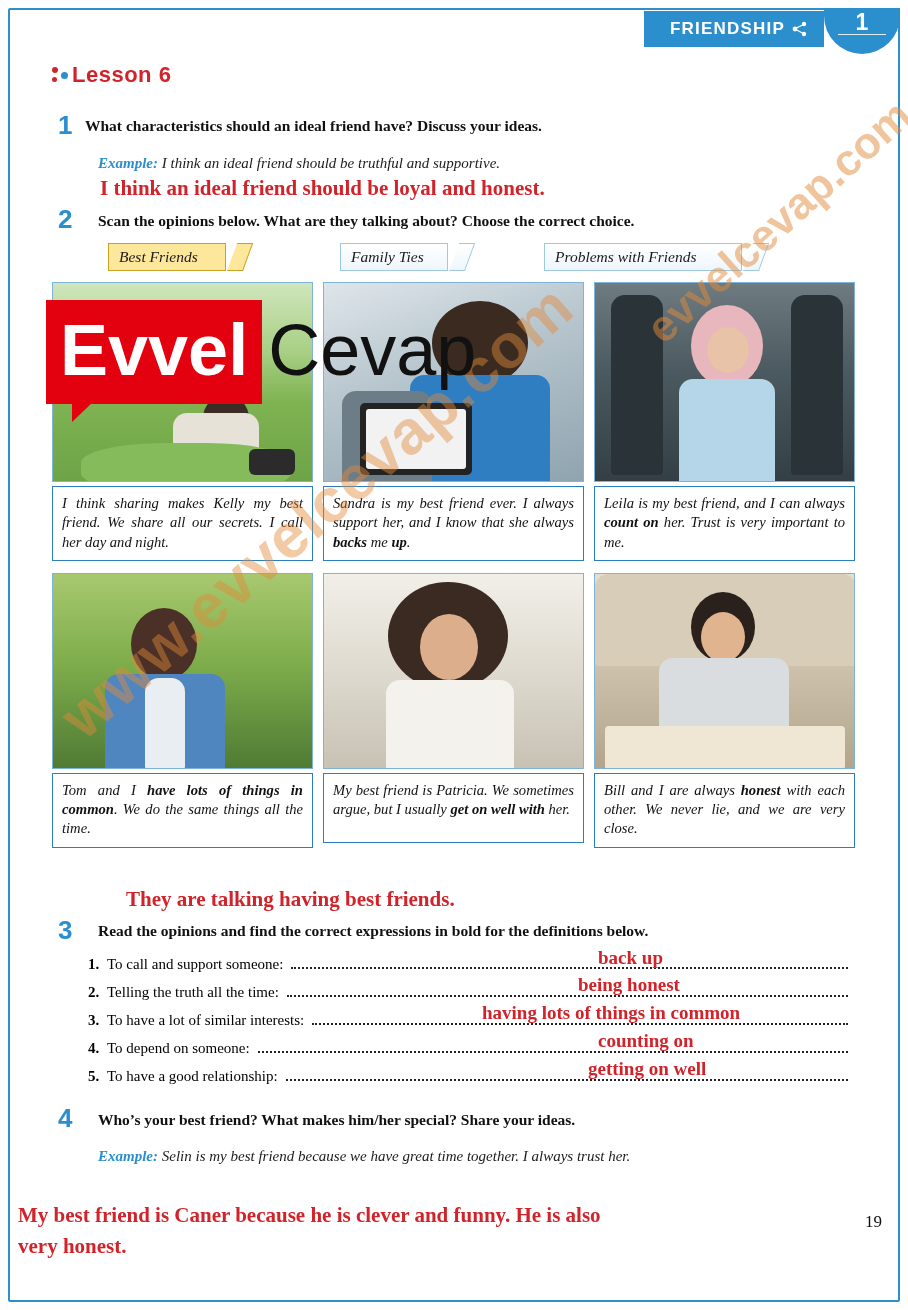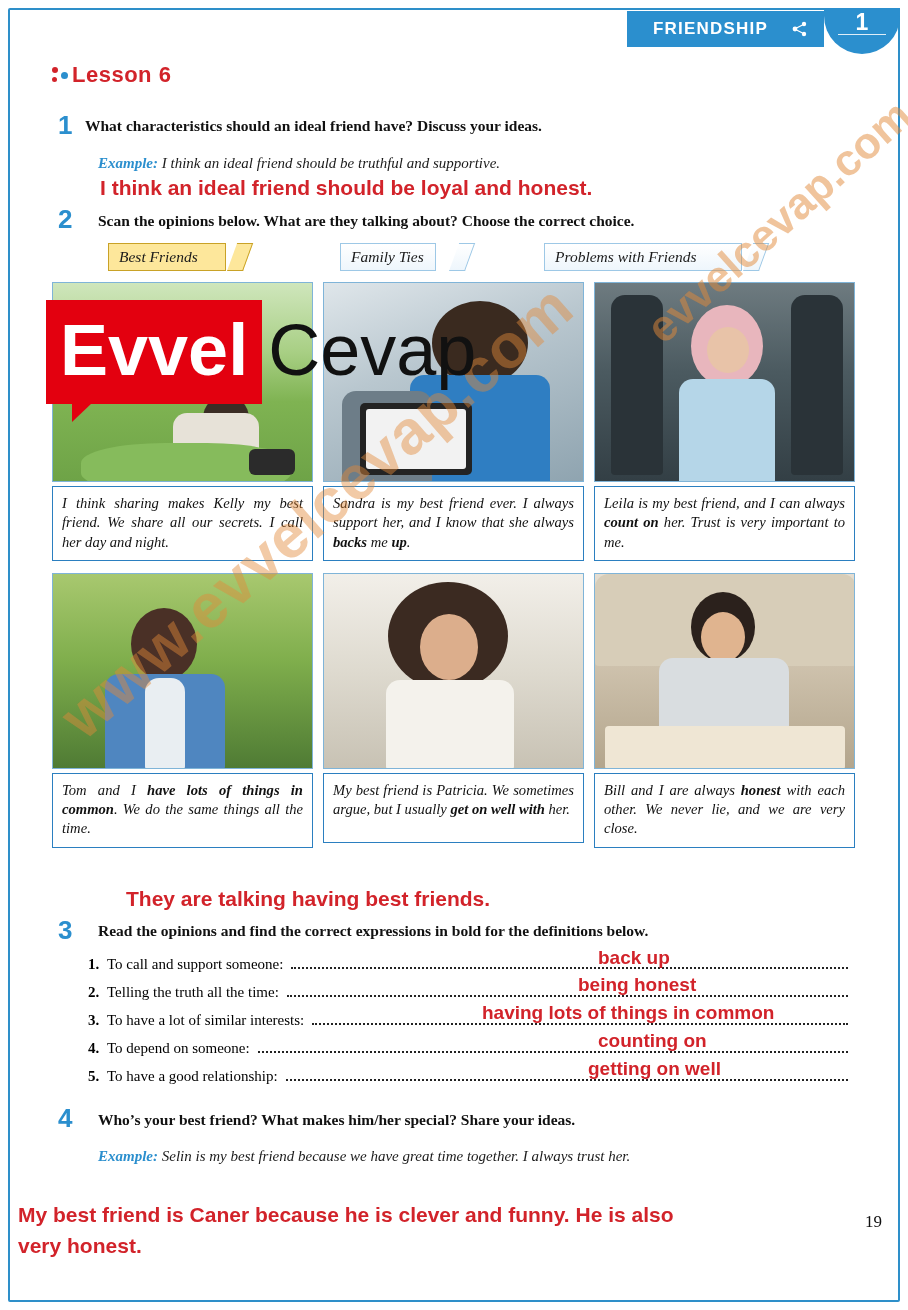--- a/index.html
+++ b/index.html
@@ -33,21 +33,21 @@
   }
   .unit-title-bar {
     background: #2b8fce;
     color: #ffffff;
     font-family: "Liberation Sans", sans-serif;
     font-weight: bold;
     font-size: 17px;
     letter-spacing: 1.2px;
     display: flex;
     align-items: center;
-    gap: 24px;
+    gap: 7px;
     padding: 0 16px 0 26px;
     height: 36px;
     margin-top: 3px;
   }
   .share-icon { display: inline-block; width: 16px; height: 16px; }
   .unit-badge {
     width: 76px;
     background: #2b8fce;
     border-bottom-left-radius: 40px;
     border-bottom-right-radius: 40px;
@@ -122,21 +122,21 @@
   .example b {
     color: #2b8fce;
     font-style: italic;
     font-weight: bold;
   }
 
   
   .answer {
     position: absolute;
     color: #d2232a;
-    font-family: Liberation Sans, sans-serif;
+    font-family: Liberation Serif, serif;
     font-weight: bold;
     font-size: 20px;
     white-space: nowrap;
     text-align: center;
   }
 
   
   .choices { position: absolute; left: 108px; top: 243px; width: 740px; height: 32px; }
   .choice {
     position: absolute;
@@ -325,21 +325,21 @@
 <div class="answer" style="left:100px; top:176px; font-size:21px;">I think an ideal friend should be loyal and honest.</div>
 
 <div class="exnum" style="left:58px; top:204px;">2</div>
 <div class="instr" style="left:98px; top:212px;">Scan the opinions below. What are they talking about? Choose the correct choice.</div>
 
 <div class="choices">
   <div class="choice selected" style="left:0px; width:118px;">
     <span>Best Friends</span>
     <span class="choice-tail" style="left:118px; background:#fde79b; border-color:#c9a227;"></span>
   </div>
-  <div class="choice" style="left:232px; width:96px;">
+  <div class="choice" style="left:232px; width:108px;">
     <span>Family Ties</span>
     <span class="choice-tail" style="left:108px;"></span>
   </div>
   <div class="choice" style="left:436px; width:198px;">
     <span>Problems with Friends</span>
     <span class="choice-tail" style="left:198px;"></span>
   </div>
 </div>
 
 <div class="grid">

